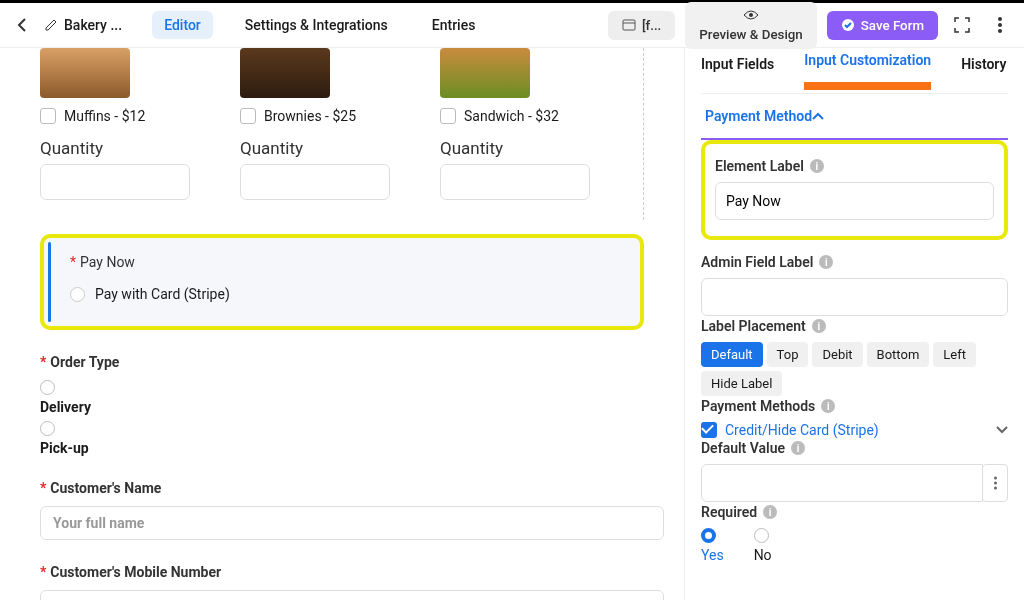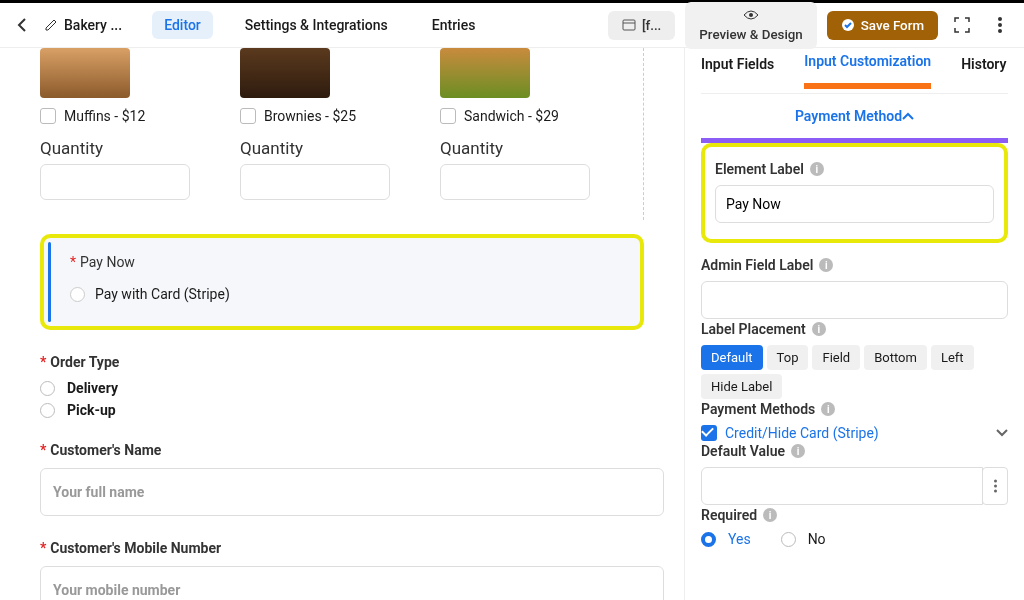--- a/index.html
+++ b/index.html
@@ -7,51 +7,51 @@
 .topbar { height:48px; border-top:3px solid #000; display:flex; align-items:center; padding:0 10px; gap:10px; border-bottom:1px solid #eee; }
 .back { width:24px; display:flex; align-items:center; justify-content:center; cursor:pointer; }
 .title-wrap { display:flex; align-items:center; gap:6px; font-weight:500; }
 .nav { display:flex; align-items:flex-start; gap:20px; margin-left:20px; }
 .nav-item { padding:6px 12px; border-radius:6px; cursor:pointer; font-weight:500; }
 .nav-item.active { background:#e6f0fb; color:#1a73e8; }
 .spacer { flex:1; }
 .btn { padding:7px 14px; border-radius:6px; cursor:pointer; font-weight:500; display:inline-flex; align-items:center; gap:6px; border:none; }
 .btn-gray { background:#eee; color:#333; }
 .btn-gray2 { background:#f1f1f1; color:#333;flex-direction:column; }
-.btn-blue { background:#a16207; color:#fff; }
+.btn-blue { background:#8b5cf6; color:#fff; }
 .icon-btn { width:28px; height:28px; display:flex; align-items:center; justify-content:center; cursor:pointer; }
 .main { display:flex; height:552px; }
 .canvas { flex:1; overflow-y:auto; padding:0 20px 24px 40px; }
 .sidebar { width:340px; border-left:1px solid #eee; overflow-y:auto; padding:0 16px 40px 16px; }
 .products { display:flex; gap:30px; padding:0 0 20px 0; border:1px dashed #ccc; border-top:none; border-left:none; border-bottom:none; border-right:1px dashed #ccc; margin-right:20px; }
 .prod { width:170px; }
 .prod-img { width:90px; height:50px; border-radius:4px; margin-bottom:10px; }
 .prod-img.muffin { background:linear-gradient(#d9a066,#8b5a2b); }
 .prod-img.brownie { background:linear-gradient(#5b3a1e,#2e1b0e); }
 .prod-img.sandwich { background:linear-gradient(#c98b3e,#6b8e23); }
 .chk { display:flex; align-items:center; gap:8px; margin-bottom:14px; }
 .chk-box { width:16px; height:16px; border:1px solid #bbb; border-radius:3px; }
 .qty-label { font-size:17px; color:#333; margin-bottom:6px; }
 .qty-input { width:150px; height:36px; border:1px solid #ddd; border-radius:6px; }
 .field-block { margin:24px 0;font-weight:bold; }
 .field-label { margin-bottom:10px; font-size:14px; color:#333; }
 .req { color:#e02424; margin-right:4px; }
 .radio-list { display:flex; flex-direction:column; gap:6px; }
-.radio-item { display:flex; align-items:center; gap:12px; }
+.radio-item { display:flex; gap:4px;flex-direction:column; }
 .radio { width:15px; height:15px; border:1px solid #bbb; border-radius:50%; }
-.input { width:100%; height:48px; border:1px solid #ddd; border-radius:6px; padding:0 12px; color:#999; display:flex; align-items:center; }
+.input { width:100%; height:34px; border:1px solid #ddd; border-radius:6px; padding:0 12px; color:#999; display:flex; align-items:center; }
 .paynow-block { border:4px solid #e8e80a; border-radius:10px; padding:16px 16px 24px 16px; margin:14px 20px 0 0; background:#f5f7fa; position:relative; }
 .paynow-block::before { content:""; position:absolute; left:4px; top:4px; bottom:4px; width:3px; background:#1a73e8; border-radius:2px; }
 .paynow-inner { padding-left:10px; }
 .paynow-option { display:flex; align-items:center; gap:10px; margin-top:16px; }
 .circle { width:15px; height:15px; border:1px solid #ccc; border-radius:50%; background:#fff; }
 .side-tabs { display:flex; gap:30px; border-bottom:1px solid #eee; margin-bottom:0; height:46px; align-items:center; }
 .side-tab { font-weight:600; cursor:pointer; padding-bottom:14px; }
-.side-tab.active { color:#1a73e8; border-bottom:6px solid #f97316; }
-.section-head { display:flex; align-items:center; justify-content:center; padding:14px 4px; color:#1a73e8; font-weight:600; border-bottom:5px solid #8b5cf6; }
+.side-tab.active { color:#1a73e8; border-bottom:8px solid #f97316; }
+.section-head { display:flex; align-items:center; justify-content:flex-start; padding:14px 4px; color:#1a73e8; font-weight:600; border-bottom:2px solid #8b5cf6; }
 .highlight-panel { border:4px solid #e8e80a; border-radius:10px; padding:10px 10px 14px 10px; margin-bottom:14px; }
 .prop { margin:2px 0; }
 .prop-label { font-weight:600; display:flex; align-items:center; gap:6px; margin-bottom:8px; color:#333; }
 .info { width:14px; height:14px; border-radius:50%; background:#bbb; color:#fff; font-size:10px; display:inline-flex; align-items:center; justify-content:center; font-weight:bold; }
 .side-input { width:100%; height:38px; border:1px solid #ddd; border-radius:6px; padding:0 10px; font-size:14px; }
 .pill-row { display:flex; gap:4px; flex-wrap:wrap; }
 .pill { padding:5px 10px; border-radius:4px; background:#f0f0f0; font-size:13px; cursor:pointer; }
 .pill.active { background:#1a73e8; color:#fff; }
 .pm-row { display:flex; align-items:center; gap:8px; color:#1a73e8; }
 .pm-check { width:16px; height:16px; background:#1a73e8; border-radius:3px; position:relative; }
@@ -139,21 +139,21 @@
           <div class="chk-box"></div>
           <span>Brownies - $25</span>
         </div>
         <div class="qty-label">Quantity</div>
         <div class="qty-input"></div>
       </div>
       <div class="prod">
         <div class="prod-img sandwich"></div>
         <div class="chk">
           <div class="chk-box"></div>
-          <span>Sandwich - $29</span>
+          <span>Sandwich - $32</span>
         </div>
         <div class="qty-label">Quantity</div>
         <div class="qty-input"></div>
       </div>
     </div>
 
     <div class="paynow-block">
       <div class="paynow-inner">
         <div class="field-label"><span class="req">*</span><span>Pay Now</span></div>
         <div class="paynow-option">
@@ -226,21 +226,21 @@
     </div>
 
     <div class="prop">
       <div class="prop-label">
           <span>Label Placement</span>
           <span class="info">i</span>
         </div>
       <div class="pill-row">
         <div class="pill active">Default</div>
         <div class="pill">Top</div>
-        <div class="pill">Field</div>
+        <div class="pill">Debit</div>
         <div class="pill">Bottom</div>
         <div class="pill">Left</div>
         <div class="pill">Hide Label</div>
       </div>
     </div>
 
     <div class="prop">
       <div class="prop-label">
           <span>Payment Methods</span>
           <span class="info">i</span>

